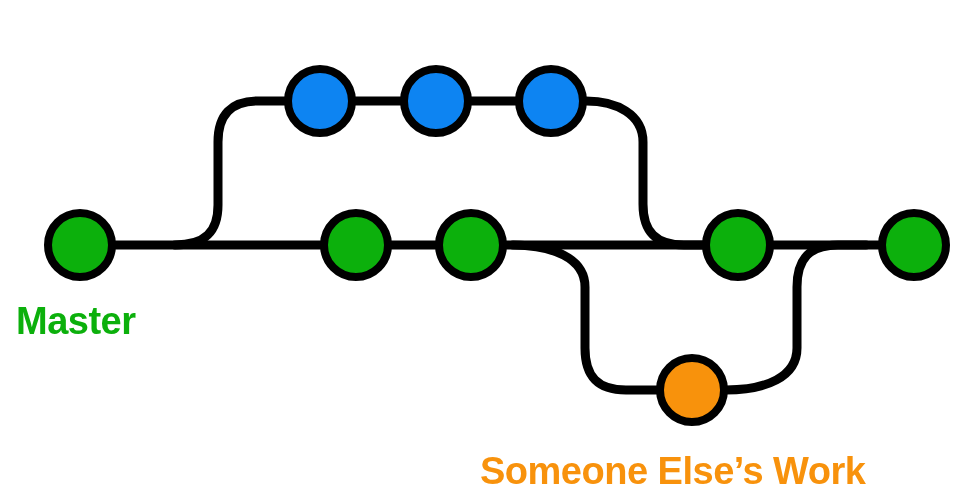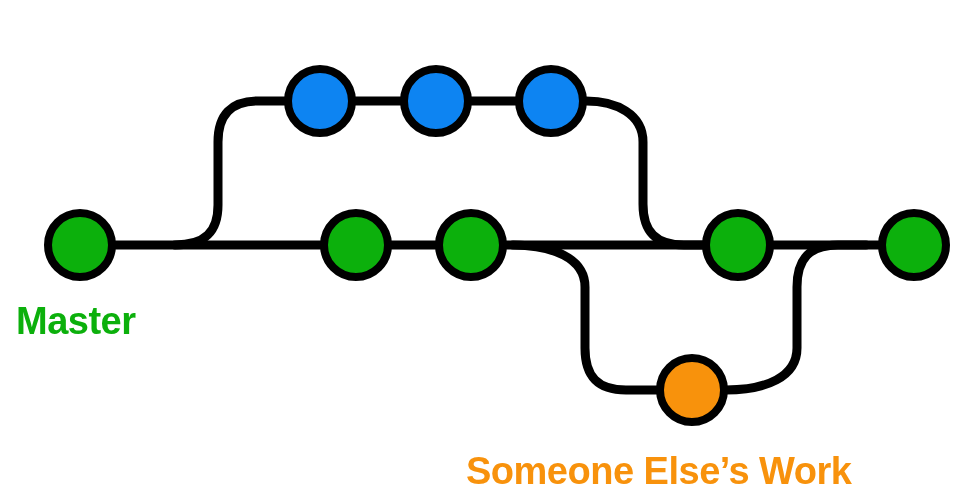--- a/index.html
+++ b/index.html
@@ -82,15 +82,15 @@
         <circle cx="471" cy="245" r="32" fill="#0cb00c" stroke="#000000" stroke-width="8"></circle>
         <circle cx="692" cy="390" r="32" fill="#f8920c" stroke="#000000" stroke-width="8"></circle>
         <circle cx="738" cy="245" r="32" fill="#0cb00c" stroke="#000000" stroke-width="8"></circle>
         <circle cx="914" cy="245" r="32" fill="#0cb00c" stroke="#000000" stroke-width="8"></circle>
       </g>
   </svg>
 
 
   <div class="branch-label" id="label-master" style="color: rgb(12, 176, 12); left: 16px; top: 302px;">Master</div>
 
-  <div class="branch-label" id="label-someone-else" style="color: rgb(248, 146, 12); left: 466px; top: 452px;">Someone Else’s Work</div>
+  <div class="branch-label" id="label-someone-else" style="color: rgb(248, 146, 12); left: 480px; top: 452px;">Someone Else’s Work</div>
 
 </div>
 
 </body></html>

